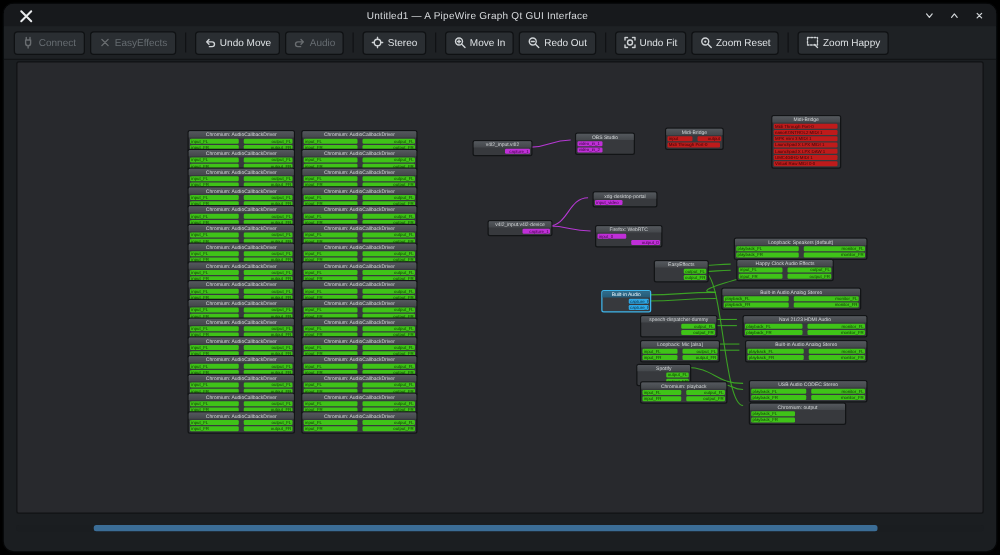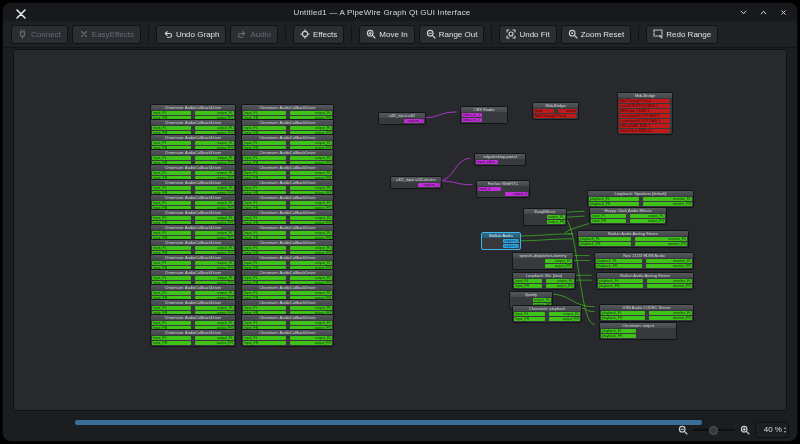--- a/index.html
+++ b/index.html
@@ -96,58 +96,58 @@
         </span>
         <span>EasyEffects</span>
       </div>
       <div class="tsep"></div>
       <div class="tbtn">
         <span class="ic">
           <svg viewBox="0 0 10 10">
             <path class="iconstroke" d="M2.5 4.5 h4.2 a1.9 1.9 0 0 1 0 3.8 H4.5 M4.2 2.6 L2.3 4.5 L4.2 6.4"></path>
           </svg>
         </span>
-        <span>Undo Graph</span>
+        <span>Undo Move</span>
       </div>
       <div class="tbtn disabled">
         <span class="ic">
           <svg viewBox="0 0 10 10">
             <path class="iconstroke" d="M7.5 4.5 h-4.2 a1.9 1.9 0 0 0 0 3.8 H5.5 M5.8 2.6 L7.7 4.5 L5.8 6.4"></path>
           </svg>
         </span>
         <span>Audio</span>
       </div>
       <div class="tsep"></div>
       <div class="tbtn">
         <span class="ic">
           <svg viewBox="0 0 10 10">
             <circle class="iconstroke" cx="5" cy="5" r="2.6"></circle>
             <path class="iconstroke" d="M5 0.8v1.6 M5 7.6v1.6 M0.8 5h1.6 M7.6 5h1.6"></path>
           </svg>
         </span>
-        <span>Effects</span>
+        <span>Stereo</span>
       </div>
       <div class="tsep"></div>
       <div class="tbtn">
         <span class="ic">
           <svg viewBox="0 0 10 10">
             <circle class="iconstroke" cx="4.2" cy="4.2" r="2.8"></circle>
             <path class="iconstroke" d="M6.4 6.4 L9 9 M3 4.2h2.4 M4.2 3v2.4"></path>
           </svg>
         </span>
         <span>Move In</span>
       </div>
       <div class="tbtn">
         <span class="ic">
           <svg viewBox="0 0 10 10">
             <circle class="iconstroke" cx="4.2" cy="4.2" r="2.8"></circle>
             <path class="iconstroke" d="M6.4 6.4 L9 9 M3 4.2h2.4"></path>
           </svg>
         </span>
-        <span>Range Out</span>
+        <span>Redo Out</span>
       </div>
       <div class="tsep"></div>
       <div class="tbtn">
         <span class="ic">
           <svg viewBox="0 0 10 10">
             <path class="iconstroke" d="M1 3V1h2 M7 1h2v2 M9 7v2H7 M3 9H1V7"></path>
             <circle class="iconstroke" cx="5" cy="5" r="2"></circle>
           </svg>
         </span>
         <span>Undo Fit</span>
@@ -163,21 +163,21 @@
         <span>Zoom Reset</span>
       </div>
       <div class="tsep"></div>
       <div class="tbtn">
         <span class="ic">
           <svg viewBox="0 0 10 10">
             <path class="iconstroke" stroke-dasharray="1.4 1.2" d="M1 1h8v6H1z"></path>
             <path class="iconstroke" d="M6.5 6.5 L9 9"></path>
           </svg>
         </span>
-        <span>Redo Range</span>
+        <span>Zoom Happy</span>
       </div>
     </div>
 
   <div class="canvas">
     <svg class="edges" viewBox="0 0 778 366" preserveAspectRatio="none">
         <path d="M 412 69 C 429 69, 429 63, 446 63" stroke="#c43ae4" stroke-width="0.9" fill="none" opacity="0.9"></path>
         <path d="M 428 133 C 444 133, 444 110, 460 110" stroke="#c43ae4" stroke-width="0.9" fill="none" opacity="0.9"></path>
         <path d="M 428 133 C 445 133, 445 137, 462 137" stroke="#c43ae4" stroke-width="0.9" fill="none" opacity="0.9"></path>
         <path d="M 553 165 C 564 165, 564 164, 575 164" stroke="#3dae24" stroke-width="0.9" fill="none" opacity="0.9"></path>
         <path d="M 553 170 C 564 170, 564 169, 575 169" stroke="#3dae24" stroke-width="0.9" fill="none" opacity="0.9"></path>
@@ -763,39 +763,14 @@
           <span class="port in" style="background: rgb(63, 195, 24); color: rgb(11, 58, 2);">playback_FR</span>
           <span class="spacer"></span>
         </div>
       </div>
     </div>
 
   <div class="hscroll">
     <div class="thumb"></div>
   </div>
 
-  <div class="statusrow">
-    <span class="mini-btn">
-      <svg viewBox="0 0 10 10">
-          <circle class="iconstroke" cx="4.2" cy="4.2" r="2.8"></circle>
-          <path class="iconstroke" d="M6.4 6.4 L9 9 M3 4.2 L5.4 4.2"></path>
-        </svg>
-    </span>
-    <span class="zoom-slider">
-      <span class="groove"></span>
-      <span class="handle"></span>
-    </span>
-    <span class="mini-btn">
-      <svg viewBox="0 0 10 10">
-          <circle class="iconstroke" cx="4.2" cy="4.2" r="2.8"></circle>
-          <path class="iconstroke" d="M6.4 6.4 L9 9 M3 4.2 L5.4 4.2 M4.2 3 L4.2 5.4"></path>
-        </svg>
-    </span>
-    <span class="spinbox">
-      <span class="spin-value">40 %</span>
-      <span class="spin-arrows">
-        <span>▴</span>
-        <span>▾</span>
-      </span>
-    </span>
-  </div>
 
 </div>
 
 </body></html>

